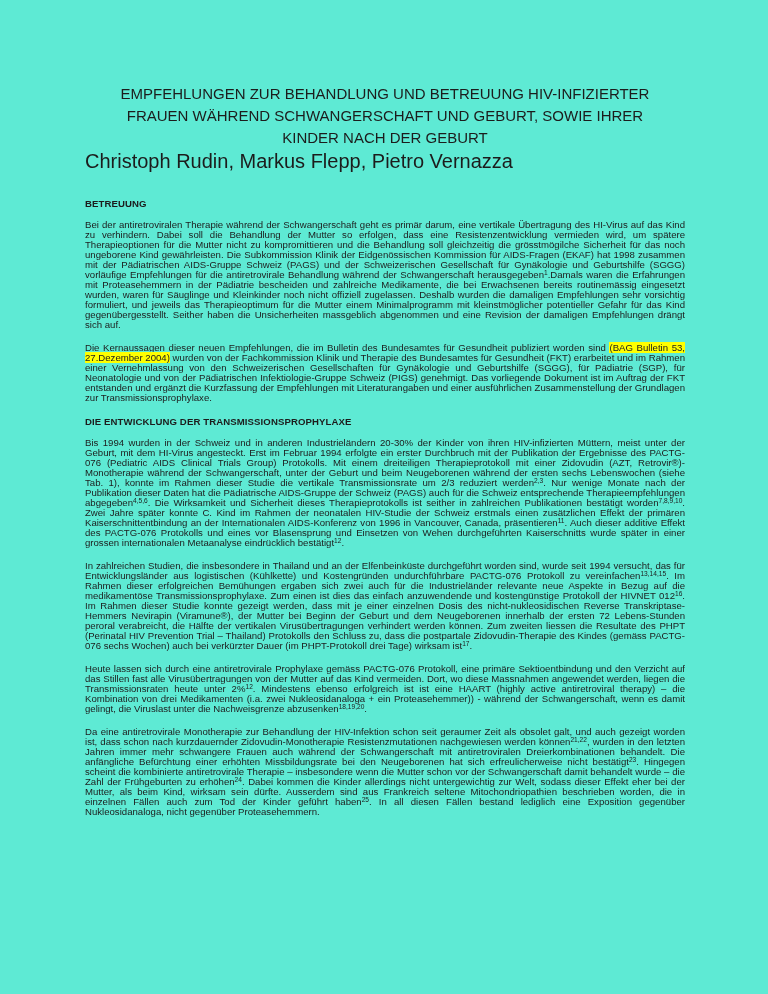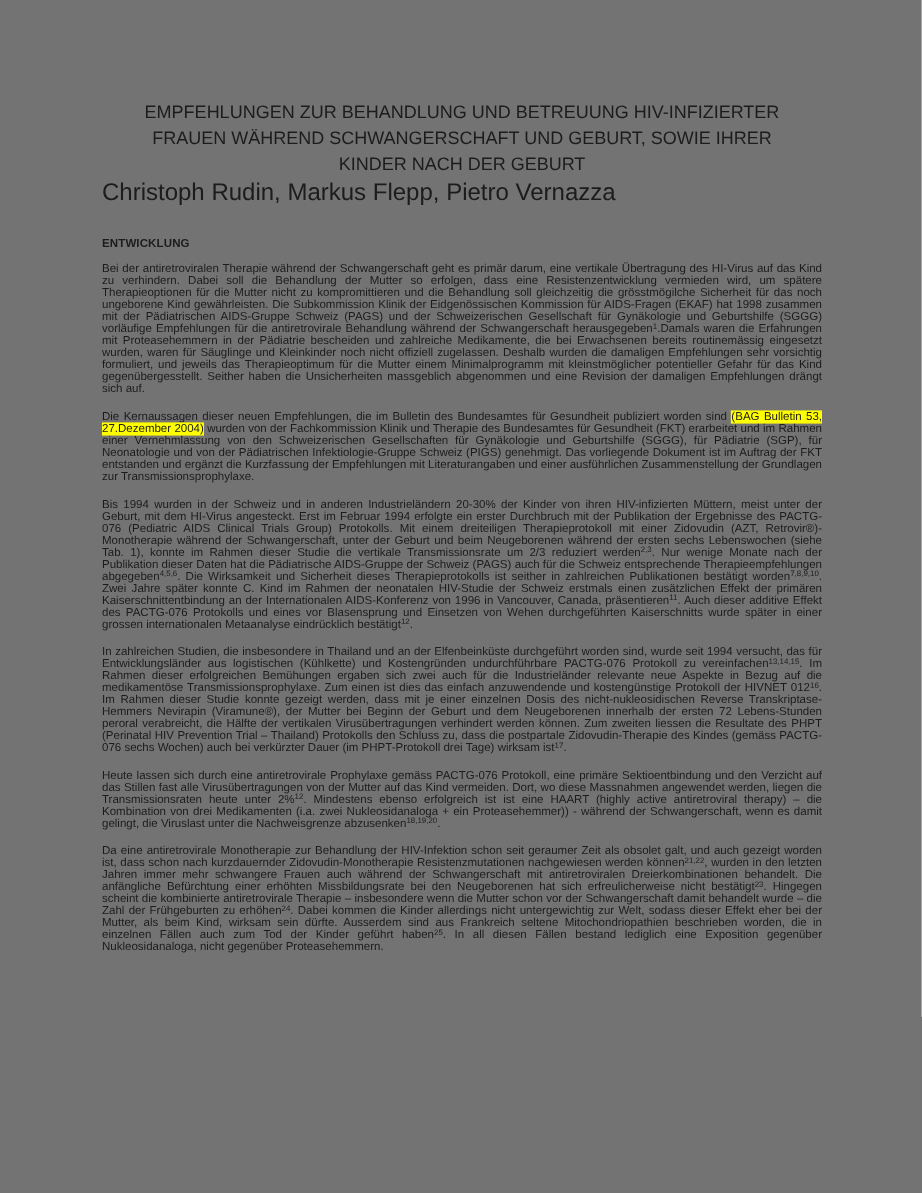--- a/index.html
+++ b/index.html
@@ -12,21 +12,21 @@
     height: 994px;
     overflow: hidden;
     font-family: "Liberation Sans", sans-serif;
     color: #1c1c1c;
   }
   .page {
     box-sizing: border-box;
     width: 768px;
     height: 994px;
     padding: 83px 83px 40px 85px;
-    background: #737373;
+    background: #5eead4;
   }
   .title {
     font-size: 15px;
     line-height: 22px;
     font-weight: 400;
     text-align: center;
     width: 576px;
     margin: 0 auto 0 auto;
   }
   .authors {
@@ -60,21 +60,22 @@
     color: inherit;
   }
 </style>
 </head>
 <body style="color: rgb(28, 28, 28);">
 
 <main class="page">
   <h1 class="title">EMPFEHLUNGEN ZUR BEHANDLUNG UND BETREUUNG HIV-INFIZIERTER FRAUEN WÄHREND SCHWANGERSCHAFT UND GEBURT, SOWIE IHRER KINDER NACH DER GEBURT</h1>
   <p class="authors">Christoph Rudin, Markus Flepp, Pietro Vernazza</p>
   <div>
-      <h2 class="section-heading">ENTWICKLUNG</h2>
+      <h2 class="section-heading">BETREUUNG</h2>
       <p class="body-para"><span>Bei der antiretroviralen Therapie während der Schwangerschaft geht es primär darum, eine vertikale Übertragung des HI-Virus auf das Kind zu verhindern. Dabei soll die Behandlung der Mutter so erfolgen, dass eine Resistenzentwicklung vermieden wird, um spätere Therapieoptionen für die Mutter nicht zu kompromittieren und die Behandlung soll gleichzeitig die grösstmögilche Sicherheit für das noch ungeborene Kind gewährleisten. Die Subkommission Klinik der Eidgenössischen Kommission für AIDS-Fragen (EKAF) hat 1998 zusammen mit der Pädiatrischen AIDS-Gruppe Schweiz (PAGS) und der Schweizerischen Gesellschaft für Gynäkologie und Geburtshilfe (SGGG) vorläufige Empfehlungen für die antiretrovirale Behandlung während der Schwangerschaft herausgegeben</span><sup class="ref">1</sup><span>.Damals waren die Erfahrungen mit Proteasehemmern in der Pädiatrie bescheiden und zahlreiche Medikamente, die bei Erwachsenen bereits routinemässig eingesetzt wurden, waren für Säuglinge und Kleinkinder noch nicht offiziell zugelassen. Deshalb wurden die damaligen Empfehlungen sehr vorsichtig formuliert, und jeweils das Therapieoptimum für die Mutter einem Minimalprogramm mit kleinstmöglicher potentieller Gefahr für das Kind gegenübergesstellt. Seither haben die Unsicherheiten massgeblich abgenommen und eine Revision der damaligen Empfehlungen drängt sich auf.</span></p>
       <p class="body-para"><span>Die Kernaussagen dieser neuen Empfehlungen, die im Bulletin des Bundesamtes für Gesundheit publiziert worden sind </span><mark style="background-color: rgb(255, 255, 0);">(BAG Bulletin 53, 27.Dezember 2004)</mark><span> wurden von der Fachkommission Klinik und Therapie des Bundesamtes für Gesundheit (FKT) erarbeitet und im Rahmen einer Vernehmlassung von den Schweizerischen Gesellschaften für Gynäkologie und Geburtshilfe (SGGG), für Pädiatrie (SGP), für Neonatologie und von der Pädiatrischen Infektiologie-Gruppe Schweiz (PIGS) genehmigt. Das vorliegende Dokument ist im Auftrag der FKT entstanden und ergänzt die Kurzfassung der Empfehlungen mit Literaturangaben und einer ausführlichen Zusammenstellung der Grundlagen zur Transmissionsprophylaxe.</span></p>
+      <h2 class="section-heading">DIE ENTWICKLUNG DER TRANSMISSIONSPROPHYLAXE</h2>
       <p class="body-para"><span>Bis 1994 wurden in der Schweiz und in anderen Industrieländern 20-30% der Kinder von ihren HIV-infizierten Müttern, meist unter der Geburt, mit dem HI-Virus angesteckt. Erst im Februar 1994 erfolgte ein erster Durchbruch mit der Publikation der Ergebnisse des PACTG-076 (Pediatric AIDS Clinical Trials Group) Protokolls. Mit einem dreiteiligen Therapieprotokoll mit einer Zidovudin (AZT, Retrovir®)-Monotherapie während der Schwangerschaft, unter der Geburt und beim Neugeborenen während der ersten sechs Lebenswochen (siehe Tab. 1), konnte im Rahmen dieser Studie die vertikale Transmissionsrate um 2/3 reduziert werden</span><sup class="ref">2,3</sup><span>. Nur wenige Monate nach der Publikation dieser Daten hat die Pädiatrische AIDS-Gruppe der Schweiz (PAGS) auch für die Schweiz entsprechende Therapieempfehlungen abgegeben</span><sup class="ref">4,5,6</sup><span>. Die Wirksamkeit und Sicherheit dieses Therapieprotokolls ist seither in zahlreichen Publikationen bestätigt worden</span><sup class="ref">7,8,9,10</sup><span>. Zwei Jahre später konnte C. Kind im Rahmen der neonatalen HIV-Studie der Schweiz erstmals einen zusätzlichen Effekt der primären Kaiserschnittentbindung an der Internationalen AIDS-Konferenz von 1996 in Vancouver, Canada, präsentieren</span><sup class="ref">11</sup><span>. Auch dieser additive Effekt des PACTG-076 Protokolls und eines vor Blasensprung und Einsetzen von Wehen durchgeführten Kaiserschnitts wurde später in einer grossen internationalen Metaanalyse eindrücklich bestätigt</span><sup class="ref">12</sup><span>.</span></p>
       <p class="body-para"><span>In zahlreichen Studien, die insbesondere in Thailand und an der Elfenbeinküste durchgeführt worden sind, wurde seit 1994 versucht, das für Entwicklungsländer aus logistischen (Kühlkette) und Kostengründen undurchführbare PACTG-076 Protokoll zu vereinfachen</span><sup class="ref">13,14,15</sup><span>. Im Rahmen dieser erfolgreichen Bemühungen ergaben sich zwei auch für die Industrieländer relevante neue Aspekte in Bezug auf die medikamentöse Transmissionsprophylaxe. Zum einen ist dies das einfach anzuwendende und kostengünstige Protokoll der HIVNET 012</span><sup class="ref">16</sup><span>. Im Rahmen dieser Studie konnte gezeigt werden, dass mit je einer einzelnen Dosis des nicht-nukleosidischen Reverse Transkriptase-Hemmers Nevirapin (Viramune®), der Mutter bei Beginn der Geburt und dem Neugeborenen innerhalb der ersten 72 Lebens-Stunden peroral verabreicht, die Hälfte der vertikalen Virusübertragungen verhindert werden können. Zum zweiten liessen die Resultate des PHPT (Perinatal HIV Prevention Trial – Thailand) Protokolls den Schluss zu, dass die postpartale Zidovudin-Therapie des Kindes (gemäss PACTG-076 sechs Wochen) auch bei verkürzter Dauer (im PHPT-Protokoll drei Tage) wirksam ist</span><sup class="ref">17</sup><span>.</span></p>
       <p class="body-para"><span>Heute lassen sich durch eine antiretrovirale Prophylaxe gemäss PACTG-076 Protokoll, eine primäre Sektioentbindung und den Verzicht auf das Stillen fast alle Virusübertragungen von der Mutter auf das Kind vermeiden. Dort, wo diese Massnahmen angewendet werden, liegen die Transmissionsraten heute unter 2%</span><sup class="ref">12</sup><span>. Mindestens ebenso erfolgreich ist ist eine HAART (highly active antiretroviral therapy) – die Kombination von drei Medikamenten (i.a. zwei Nukleosidanaloga + ein Proteasehemmer)) - während der Schwangerschaft, wenn es damit gelingt, die Viruslast unter die Nachweisgrenze abzusenken</span><sup class="ref">18,19,20</sup><span>.</span></p>
       <p class="body-para"><span>Da eine antiretrovirale Monotherapie zur Behandlung der HIV-Infektion schon seit geraumer Zeit als obsolet galt, und auch gezeigt worden ist, dass schon nach kurzdauernder Zidovudin-Monotherapie Resistenzmutationen nachgewiesen werden können</span><sup class="ref">21,22</sup><span>, wurden in den letzten Jahren immer mehr schwangere Frauen auch während der Schwangerschaft mit antiretroviralen Dreierkombinationen behandelt. Die anfängliche Befürchtung einer erhöhten Missbildungsrate bei den Neugeborenen hat sich erfreulicherweise nicht bestätigt</span><sup class="ref">23</sup><span>. Hingegen scheint die kombinierte antiretrovirale Therapie – insbesondere wenn die Mutter schon vor der Schwangerschaft damit behandelt wurde – die Zahl der Frühgeburten zu erhöhen</span><sup class="ref">24</sup><span>. Dabei kommen die Kinder allerdings nicht untergewichtig zur Welt, sodass dieser Effekt eher bei der Mutter, als beim Kind, wirksam sein dürfte. Ausserdem sind aus Frankreich seltene Mitochondriopathien beschrieben worden, die in einzelnen Fällen auch zum Tod der Kinder geführt haben</span><sup class="ref">25</sup><span>. In all diesen Fällen bestand lediglich eine Exposition gegenüber Nukleosidanaloga, nicht gegenüber Proteasehemmern.</span></p>
     </div>
 </main>
 
 </body></html>

